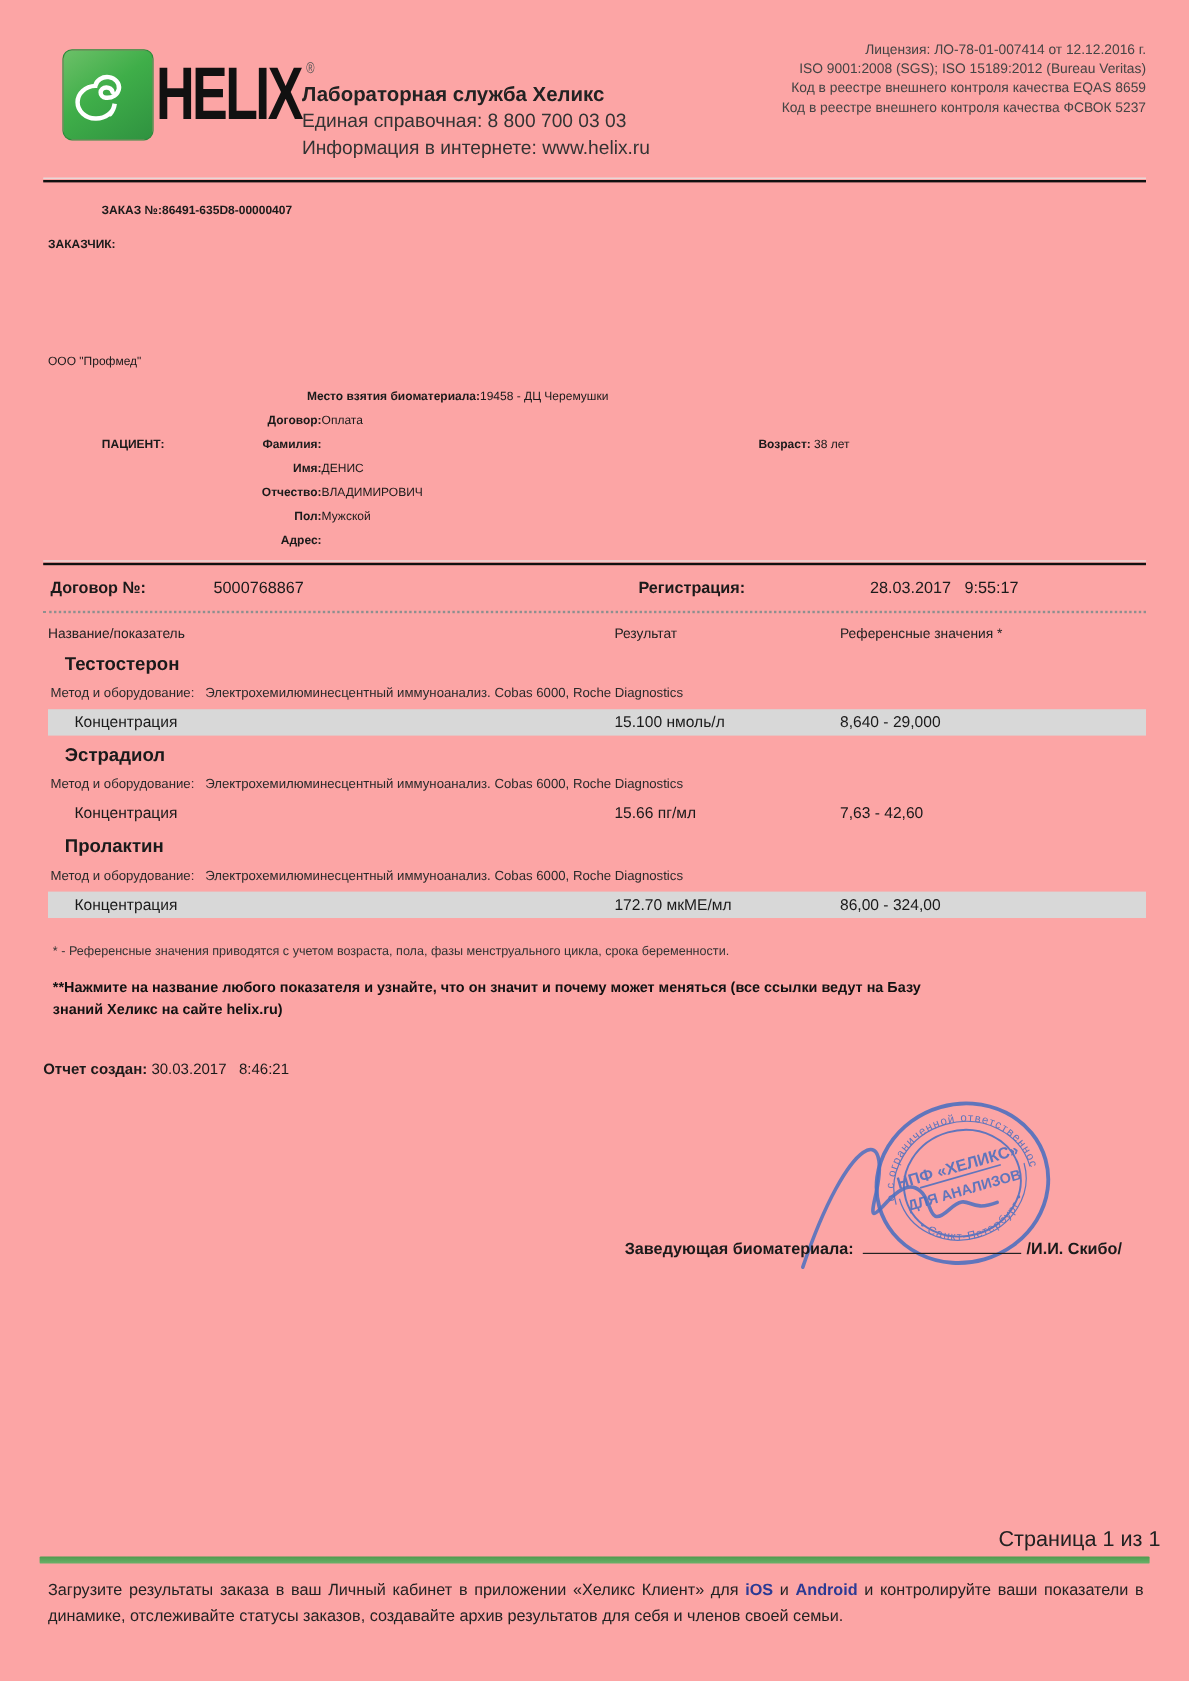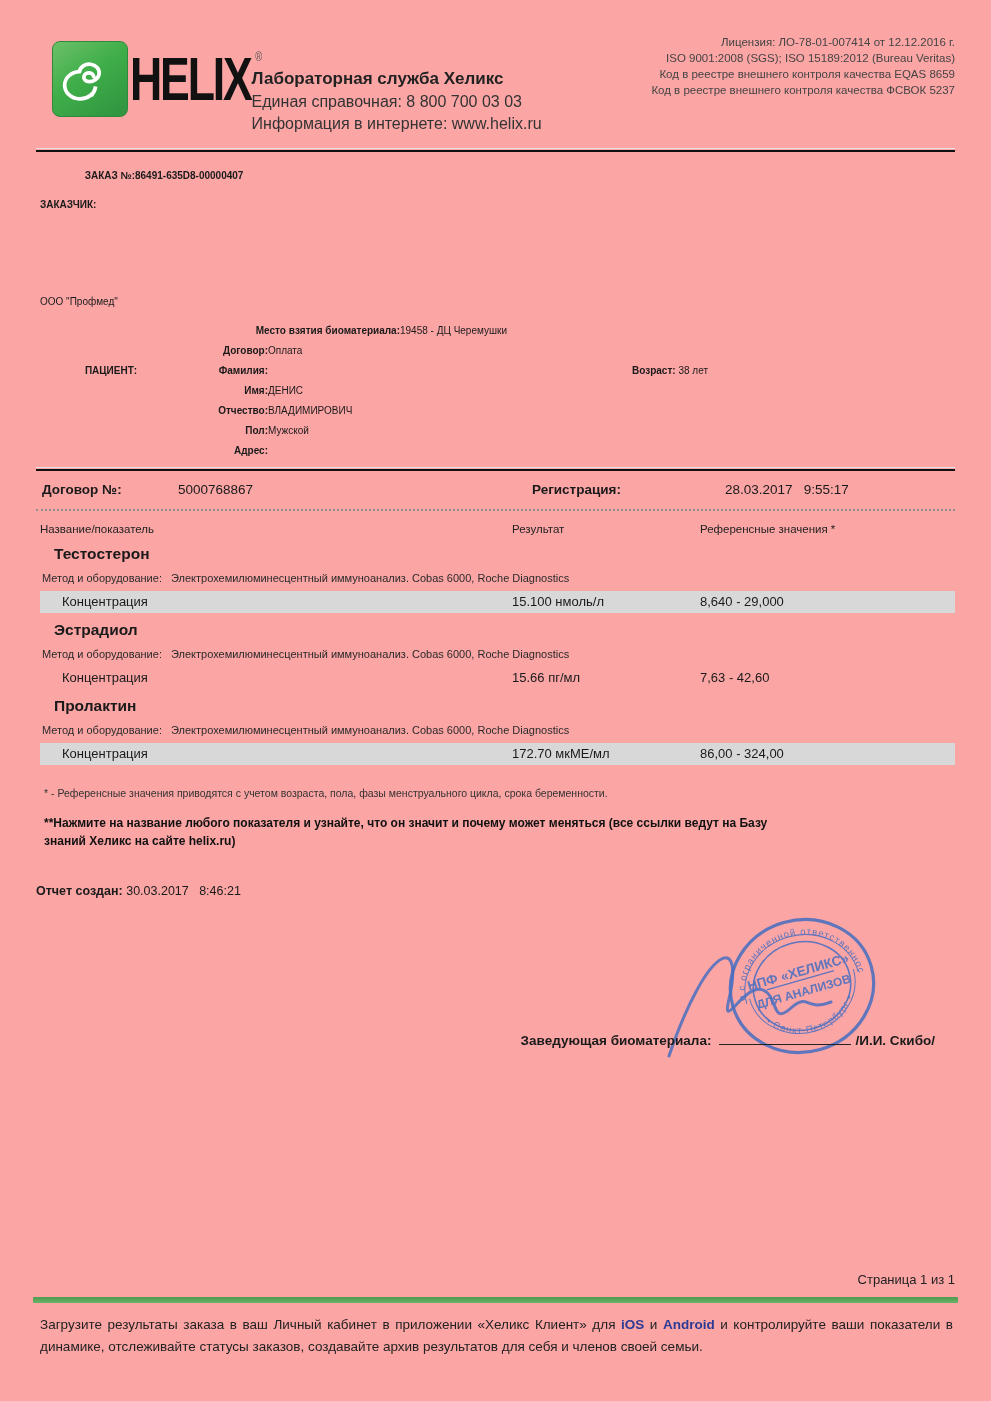--- a/index.html
+++ b/index.html
@@ -70,21 +70,21 @@
 
   
   .sig-area { position:relative; margin-top:118px; height:40px; }
   .sig-inner { position:absolute; right:20px; bottom:8px; display:flex; align-items:flex-end; font-size:13.5px; }
   .sig-label { font-weight:bold; }
   .sig-line { display:inline-block; width:132px; border-bottom:1.5px solid #222; height:1px; margin:0 4px 3px 8px; }
   .sig-name { font-weight:bold; }
   .stamp-svg { position:absolute; right:48px; top:-112px; pointer-events:none; }
 
   
-  .page-num { position:absolute; top:1272px; right:36px; font-size:13px; color:#222; }
+  .page-num { position:absolute; top:1272px; right:24px; font-size:18px; color:#222; }
   .green-bar { position:absolute; top:1297px; left:33px; right:33px; height:6px;
     background:linear-gradient(#4e9a4e,#6ab26a); border-radius:1px; }
   .promo { position:absolute; top:1314px; left:40px; right:38px; font-size:13.5px; color:#222;
     text-align:justify; line-height:1.65; }
   .promo a { color:#2b3a94; font-weight:bold; text-decoration:none; }
 </style>
 </head>
 <body>
 
 <div class="page">

